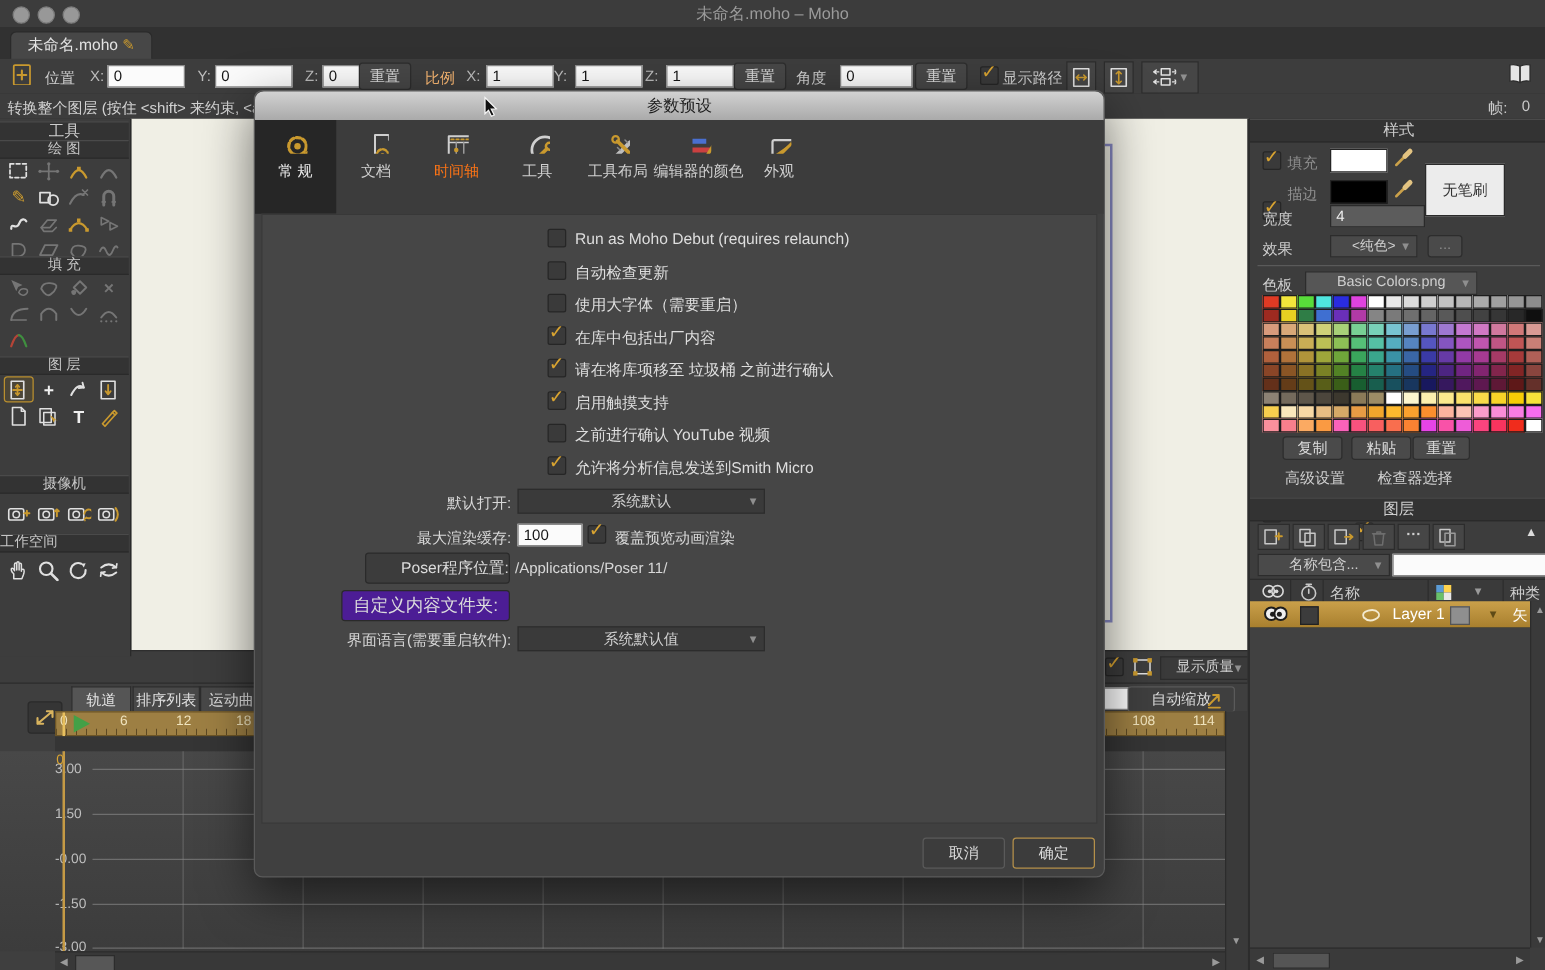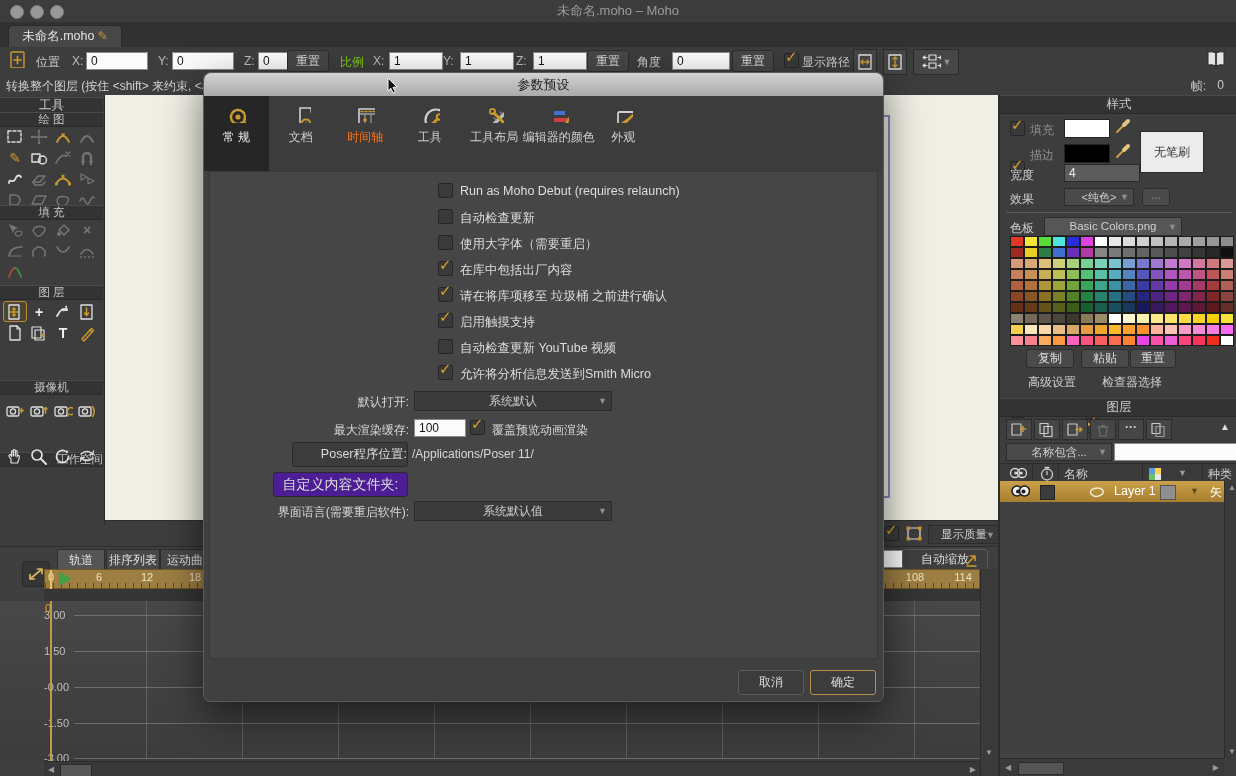--- a/index.html
+++ b/index.html
@@ -54,21 +54,21 @@
       </span>
     <span class="abs" style="left:36px;top:7px;color:#cfcfcf;">位置</span>
     <span class="abs" style="left:72px;top:7px;color:#bdbdbd;">X:</span>
     <div class="abs tf" style="left:86px;top:5px;width:52px;">0</div>
     <span class="abs" style="left:158px;top:7px;color:#bdbdbd;">Y:</span>
     <div class="abs tf" style="left:172px;top:5px;width:52px;">0</div>
     <span class="abs" style="left:244px;top:7px;color:#bdbdbd;">Z:</span>
     <div class="abs tf" style="left:258px;top:5px;width:52px;">0</div>
     <div class="abs btn" style="left:287px;top:3px;width:40px;height:20px;line-height:20px;background:#474747;border-color:#2d2d2d;">重置</div>
 
-    <span class="abs" style="left:340px;top:7px;color:#84cc16;">比例</span>
+    <span class="abs" style="left:340px;top:7px;color:#fdba74;">比例</span>
     <span class="abs" style="left:373px;top:7px;color:#bdbdbd;">X:</span>
     <div class="abs tf" style="left:389px;top:5px;width:44px;">1</div>
     <span class="abs" style="left:443px;top:7px;color:#bdbdbd;">Y:</span>
     <div class="abs tf" style="left:460px;top:5px;width:44px;">1</div>
     <span class="abs" style="left:516px;top:7px;color:#bdbdbd;">Z:</span>
     <div class="abs tf" style="left:533px;top:5px;width:44px;">1</div>
     <div class="abs btn" style="left:587px;top:3px;width:40px;height:20px;line-height:20px;background:#474747;border-color:#2d2d2d;">重置</div>
 
     <span class="abs" style="left:637px;top:7px;color:#cfcfcf;text-align:center;">角度</span>
     <div class="abs tf" style="left:672px;top:5px;width:48px;">0</div>
@@ -357,21 +357,21 @@
             </svg>
           </div>
           <div class="tcell">
             <svg width="20" height="18" viewBox="0 0 20 18">
               <rect x="2" y="5" width="12" height="9" rx="1.5" fill="none" stroke="#e0e0e0" stroke-width="1.3" stroke-linecap="round" stroke-linejoin="round"></rect>
               <circle cx="8" cy="9.5" r="2.6" fill="none" stroke="#e0e0e0" stroke-width="1.2" stroke-linecap="round" stroke-linejoin="round"></circle>
               <path d="M15.5 4.5q3.5 5 0 10" fill="none" stroke="#c9992e" stroke-width="1.6" stroke-linecap="round" stroke-linejoin="round"></path>
             </svg>
           </div>
         </div>
-        <div style="position: absolute; left: 0px; top: 332px; width: 103px; height: 13px; line-height: 13px; background: rgb(51, 51, 51); border-top: 1px solid rgb(74, 74, 74); border-bottom: 1px solid rgb(42, 42, 42); text-align: right; color: rgb(198, 198, 198); font-size: 11.5px; margin-top: 25px;">工作空间</div>
+        <div style="position: absolute; left: 0px; top: 332px; width: 103px; height: 13px; line-height: 13px; background: rgb(51, 51, 51); border-top: 1px solid rgb(74, 74, 74); border-bottom: 1px solid rgb(42, 42, 42); text-align: left; color: rgb(198, 198, 198); font-size: 11.5px;">工作空间</div>
         <div style="position: absolute; left: 3px; top: 350px; width: 98px; display: flex; flex-wrap: wrap;">
           <div class="tcell">
             <svg width="20" height="18" viewBox="0 0 20 18">
               <path d="M6 16v-4c-2-1.5-2.6-4-1.4-4.4 1-.3 1.6 1 2 2V4.6c0-1.5 1.8-1.5 1.8 0V9 3.6c0-1.5 1.9-1.5 1.9 0V9 4.6c0-1.4 1.8-1.4 1.8 0V10q0-1.8 1.4-1.6c1.3.2.8 2.8.3 4.2L12.5 16z" fill="none" stroke="#e0e0e0" stroke-width="1.2" stroke-linecap="round" stroke-linejoin="round"></path>
             </svg>
           </div>
           <div class="tcell">
             <svg width="20" height="18" viewBox="0 0 20 18">
               <circle cx="8" cy="8" r="5" fill="none" stroke="#e0e0e0" stroke-width="1.7" stroke-linecap="round" stroke-linejoin="round"></circle>
               <path d="M11.8 11.8L17 17" fill="none" stroke="#e0e0e0" stroke-width="2" stroke-linecap="round" stroke-linejoin="round"></path>
@@ -914,21 +914,21 @@
         <span style="position: absolute; left: 256px; top: 189px; color: rgb(222, 222, 222); font-size: 12.5px;">在库中包括出厂内容</span>
         <div class="abs cb" style="position: absolute; left: 234px; top: 214px;">
           <span class="chk">✓</span>
         </div>
         <span style="position: absolute; left: 256px; top: 215px; color: rgb(222, 222, 222); font-size: 12.5px;">请在将库项移至 垃圾桶 之前进行确认</span>
         <div class="abs cb" style="position: absolute; left: 234px; top: 240px;">
           <span class="chk">✓</span>
         </div>
         <span style="position: absolute; left: 256px; top: 241px; color: rgb(222, 222, 222); font-size: 12.5px;">启用触摸支持</span>
         <div class="abs cb" style="position: absolute; left: 234px; top: 266px;"></div>
-        <span style="position: absolute; left: 256px; top: 267px; color: rgb(222, 222, 222); font-size: 12.5px;">自动检查更新 YouTube 视频</span>
+        <span style="position: absolute; left: 256px; top: 267px; color: rgb(222, 222, 222); font-size: 12.5px;">之前进行确认 YouTube 视频</span>
         <div class="abs cb" style="position: absolute; left: 234px; top: 292px;">
           <span class="chk">✓</span>
         </div>
         <span style="position: absolute; left: 256px; top: 293px; color: rgb(222, 222, 222); font-size: 12.5px;">允许将分析信息发送到Smith Micro</span>
       </div>
 
     <span class="abs" style="left:20px;top:321px;width:185px;text-align:right;color:#d8d8d8;">默认打开:</span>
     <div class="abs dd" style="left:210px;top:318px;width:196px;height:18px;line-height:18px;">
       <span>系统默认</span>
       <span class="car">▼</span>

